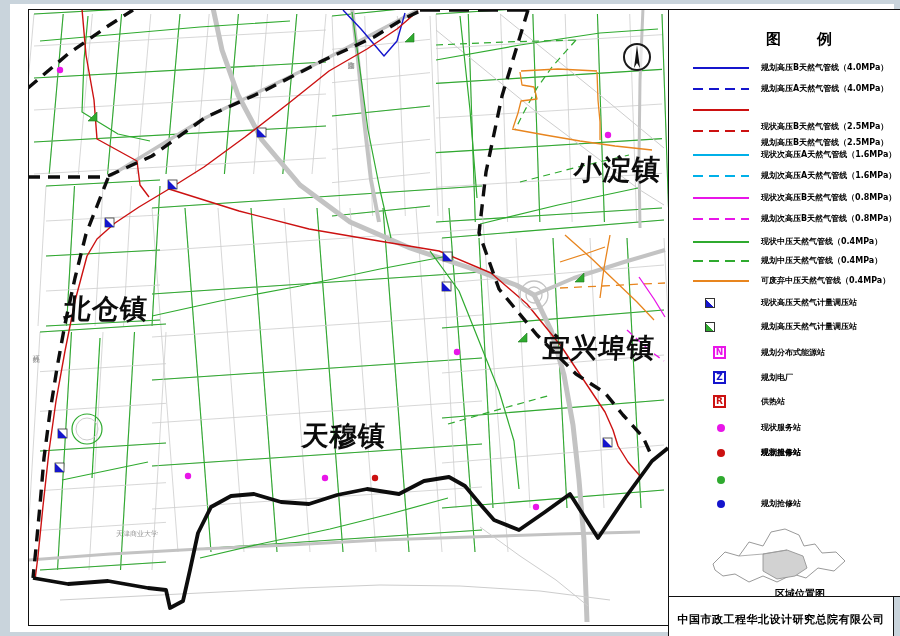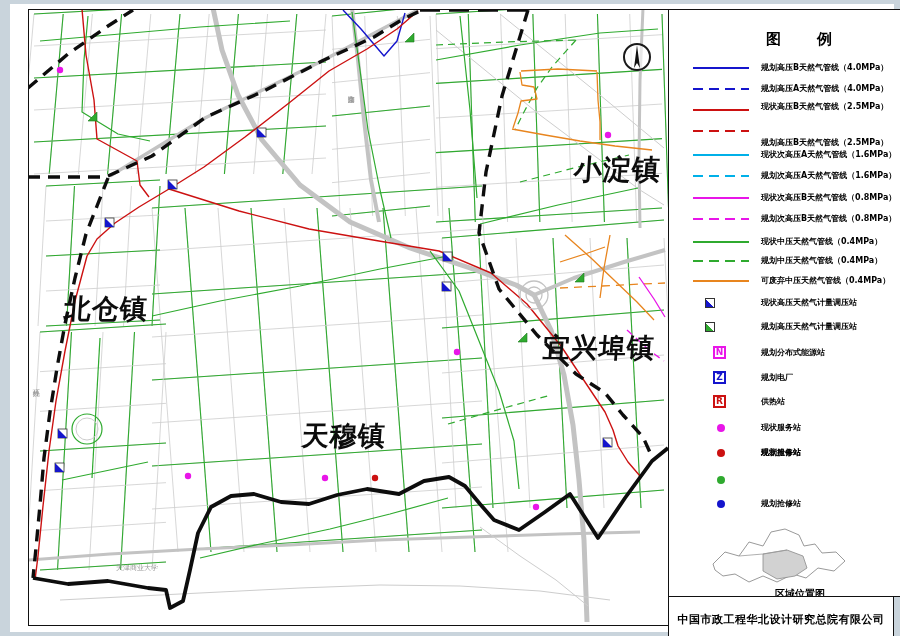--- a/index.html
+++ b/index.html
@@ -3,21 +3,21 @@
 <meta charset="utf-8">
 <style>
   html,body{margin:0;padding:0;background:#b9c6cf;font-family:"DejaVu Sans",sans-serif;}
   #page{position:relative;width:900px;height:636px;background:#c9d4dc;overflow:hidden;}
   #sheet{position:absolute;left:10px;top:4px;width:884px;height:628px;background:#ffffff;}
   #frame{position:absolute;left:28px;top:9px;width:866px;height:617px;border:1.5px solid #111;box-sizing:border-box;}
   #map-wrap{position:absolute;left:29px;top:10px;width:639px;height:615px;overflow:hidden;background:#fff;}
   #map-svg{position:absolute;left:0;top:0;}
   #map-labels{position:absolute;left:0;top:0;width:100%;height:100%;pointer-events:none;}
   .town{position:absolute;font-weight:700;color:#0c0c0c;transform:skewX(-4deg);letter-spacing:1px;white-space:nowrap;line-height:1;}
-  .roadlab{position:absolute;color:#999;font-size:7px;line-height:1.1;white-space:nowrap;margin-top:34px;}
+  .roadlab{position:absolute;color:#999;font-size:7px;line-height:1.1;white-space:nowrap;}
   .roadlab.vert{writing-mode:vertical-rl;}
   #legend{position:absolute;left:668px;top:9px;width:264px;height:588px;background:#fff;border:1.2px solid #111;box-sizing:border-box;}
   #legend-title{position:absolute;left:0;top:20px;width:100%;text-align:center;font-size:15px;font-weight:700;color:#000;letter-spacing:2px;}
   .leg-line{position:absolute;left:24px;width:56px;height:2.2px;}
   .leg-label{position:absolute;left:92px;font-size:8px;font-weight:700;color:#000;white-space:nowrap;line-height:10px;}
   .leg-flag{position:absolute;left:36px;width:10px;height:10px;border:1px solid #333;background:#fff;box-sizing:border-box;}
   .leg-flag i{position:absolute;left:0;top:0;width:100%;height:100%;display:block;}
   .leg-box{position:absolute;left:44px;width:13px;height:13px;border:2px solid;box-sizing:border-box;text-align:center;font-size:9px;font-weight:700;line-height:9px;background:#fff;}
   .leg-dot{position:absolute;left:48px;width:8px;height:8px;border-radius:50%;}
   #inset{position:absolute;left:36px;top:516px;}
@@ -276,21 +276,21 @@
         <div>
           <div class="leg-line" style="top: 57px; background: rgb(21, 21, 204);"></div>
           <div class="leg-label" style="top: 53px;">规划高压B天然气管线（4.0MPa）</div>
         </div>
         <div>
           <div class="leg-line" style="top: 78px; background: repeating-linear-gradient(to right, rgb(21, 21, 204) 0px, rgb(21, 21, 204) 10px, transparent 10px, transparent 16px);"></div>
           <div class="leg-label" style="top: 74px;">规划高压A天然气管线（4.0MPa）</div>
         </div>
         <div>
           <div class="leg-line" style="top: 99px; background: rgb(204, 17, 17);"></div>
-          <div class="leg-label" style="top: 92px;">现状高压B天然气管线（2.5MPa）</div>
+          <div class="leg-label" style="top: 112px;">现状高压B天然气管线（2.5MPa）</div>
         </div>
         <div>
           <div class="leg-line" style="top: 120px; background: repeating-linear-gradient(to right, rgb(204, 17, 17) 0px, rgb(204, 17, 17) 10px, transparent 10px, transparent 16px);"></div>
           <div class="leg-label" style="top: 128px;">规划高压B天然气管线（2.5MPa）</div>
         </div>
         <div>
           <div class="leg-line" style="top: 144px; background: rgb(0, 176, 232);"></div>
           <div class="leg-label" style="top: 140px;">现状次高压A天然气管线（1.6MPa）</div>
         </div>
         <div>

